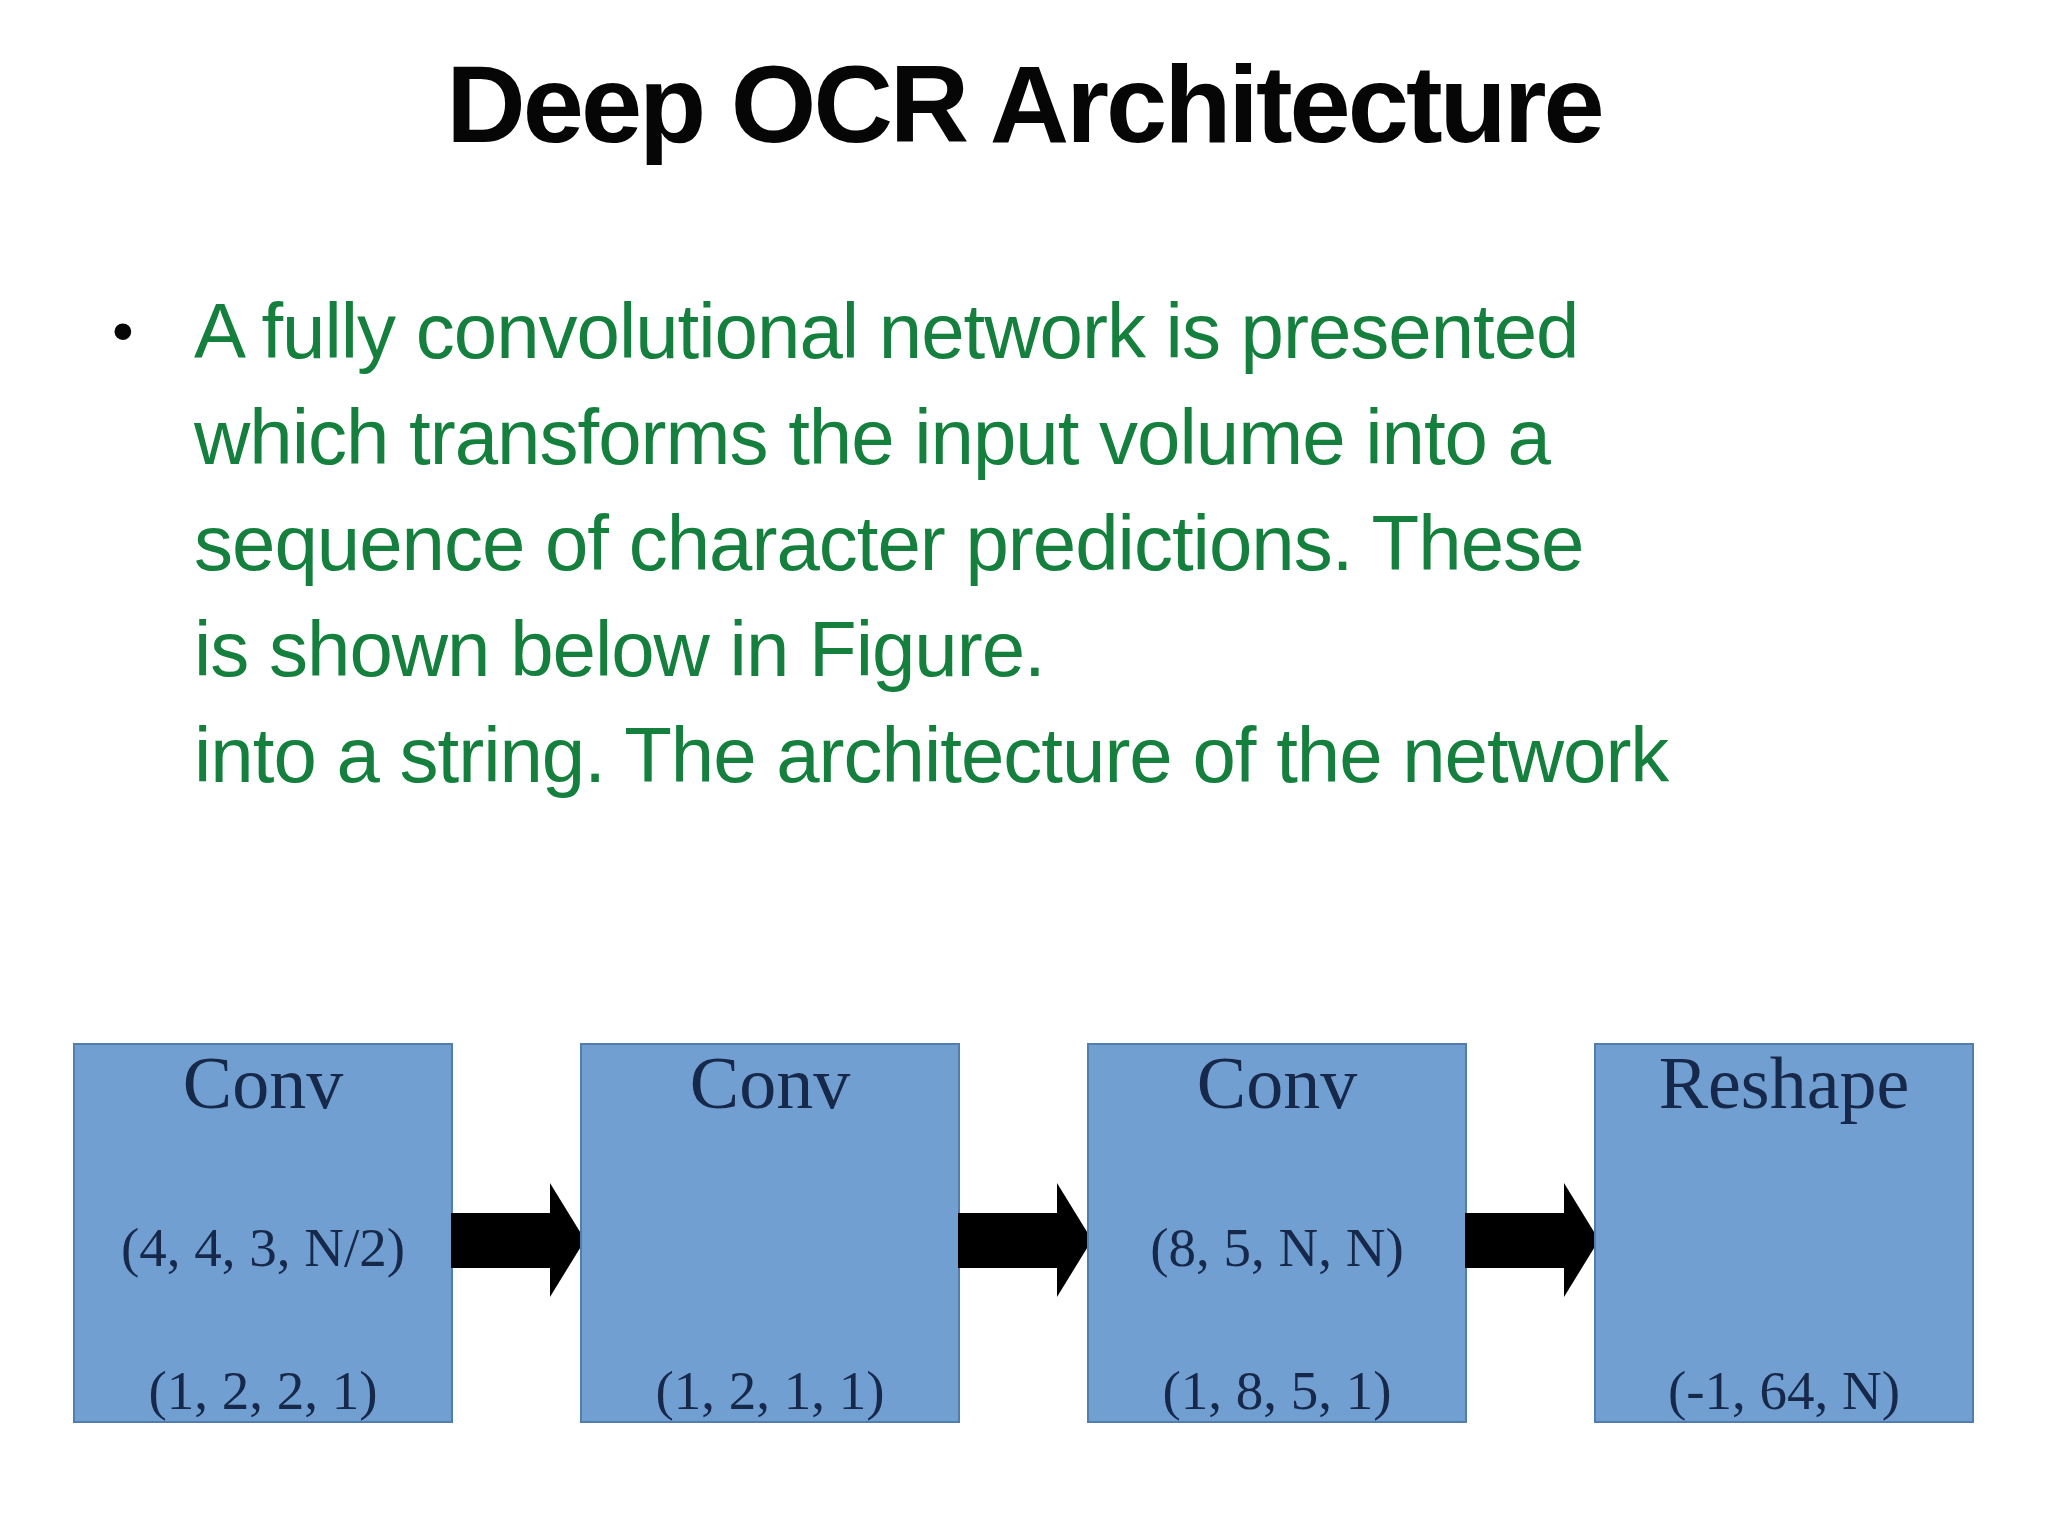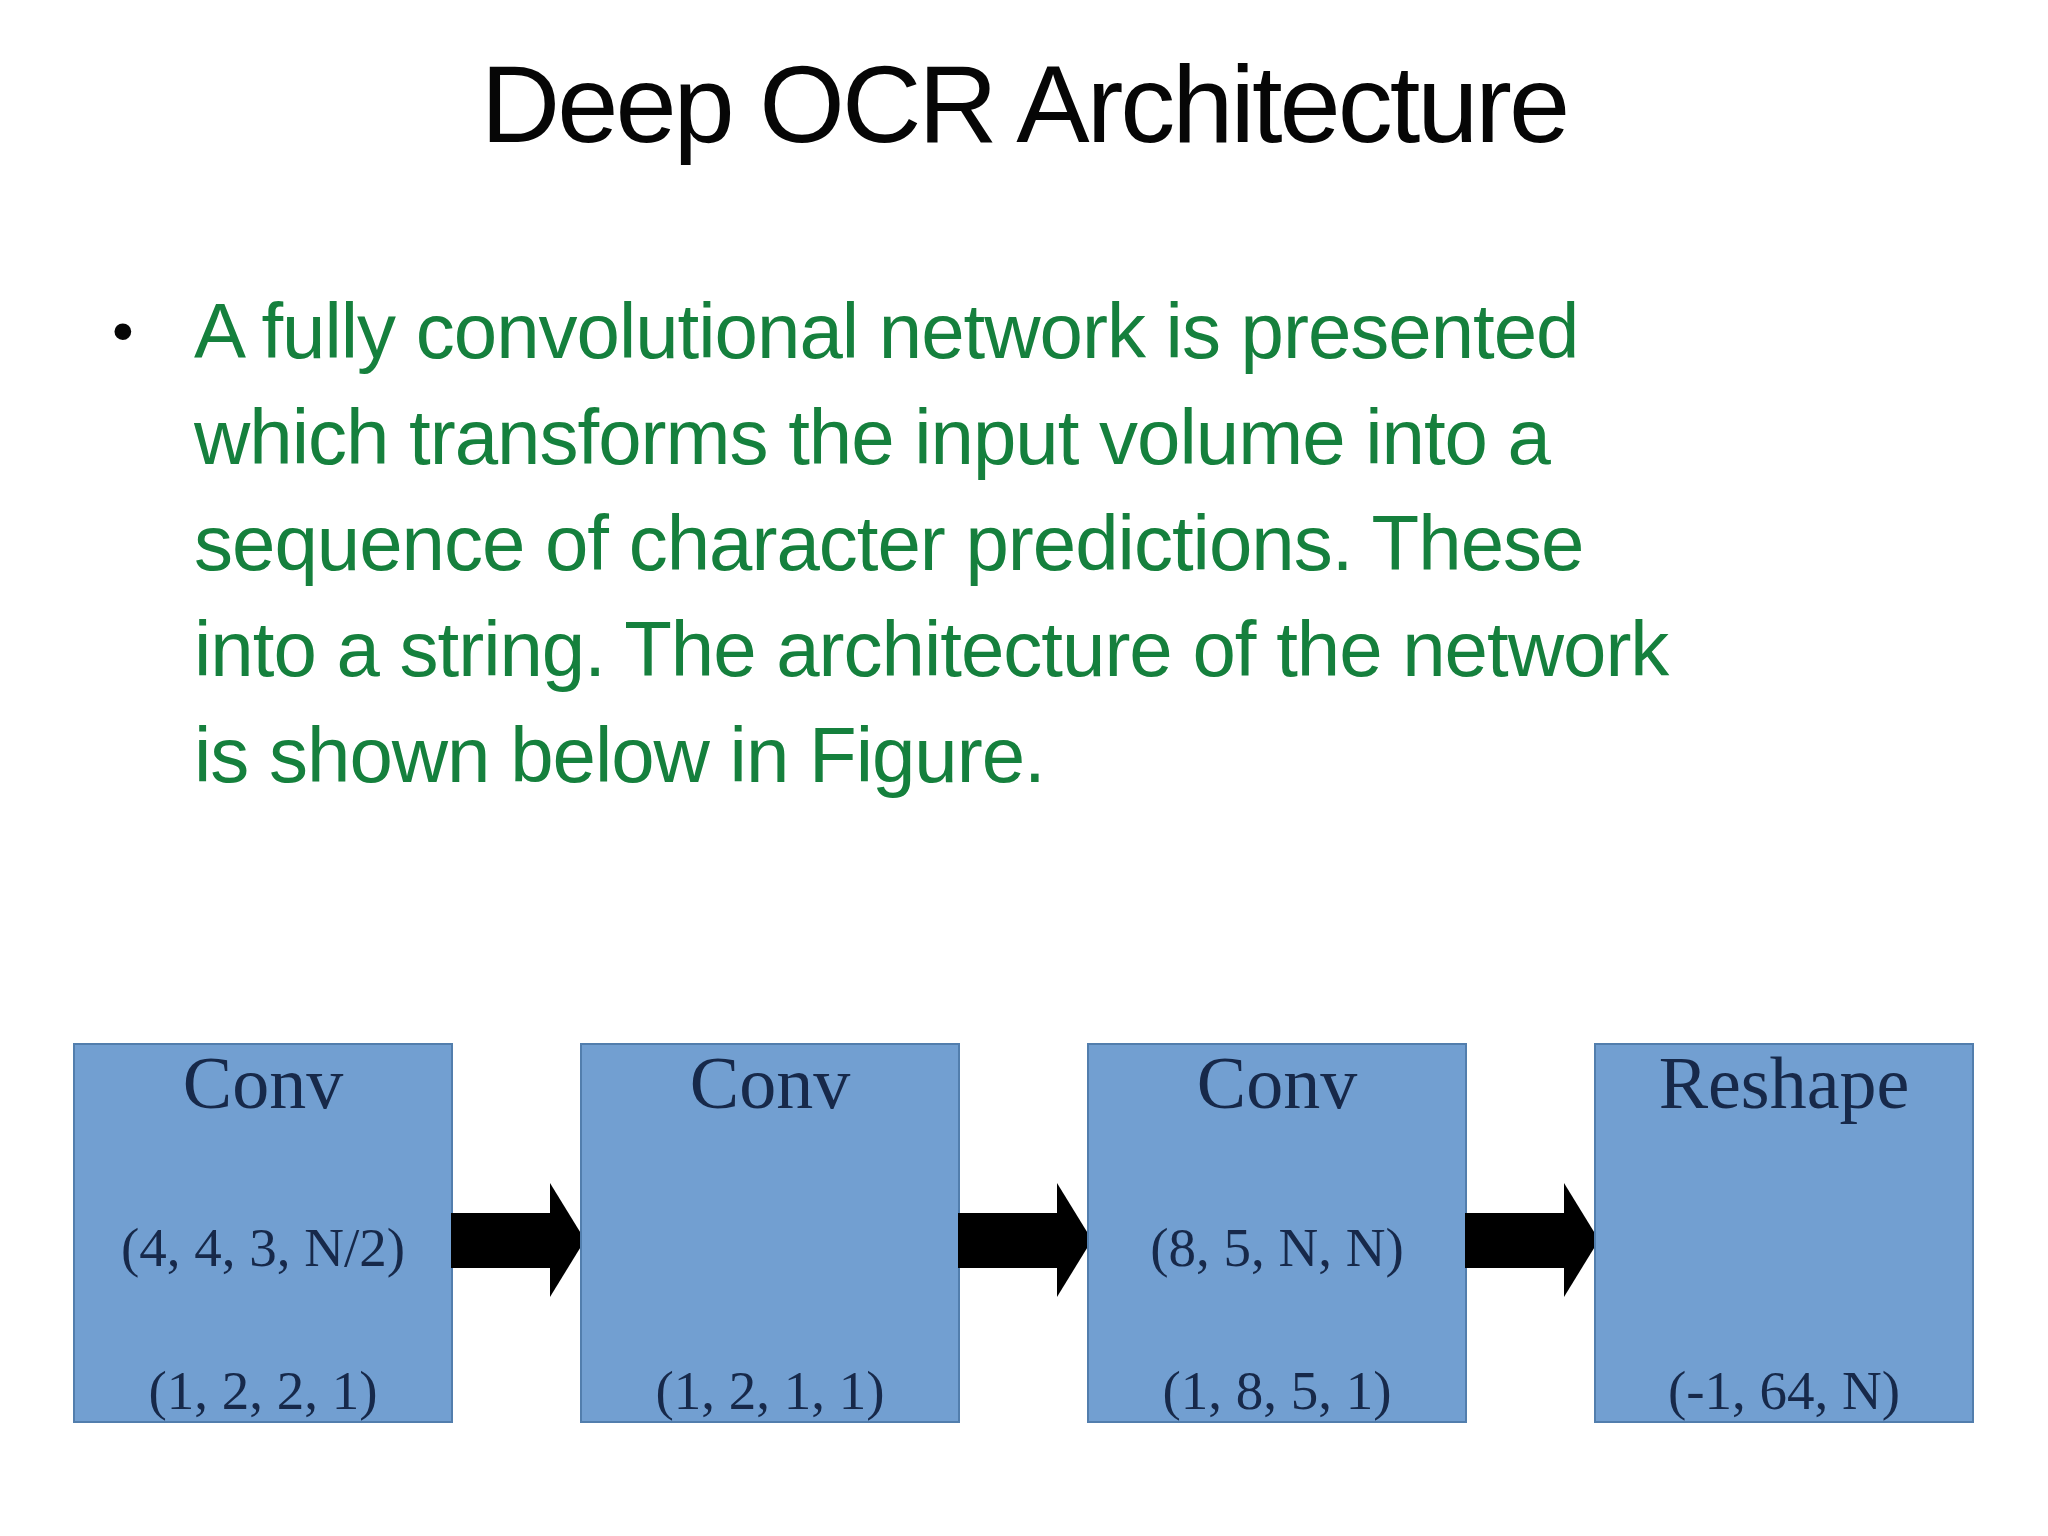--- a/index.html
+++ b/index.html
@@ -15,21 +15,21 @@
 
   
   .title {
     position: absolute;
     top: 38px;
     left: 0;
     width: 2048px;
     text-align: center;
     font-size: 110px;
     line-height: 1.2;
-    font-weight: 400;
+    font-weight: 700;
     letter-spacing: -3px;
     color: #060606;
     white-space: nowrap;
   }
 
   
   .bullet-marker {
     position: absolute;
     left: 112px;
     top: 278px;
@@ -122,22 +122,22 @@
 <div class="slide">
 
   <div class="title">Deep OCR Architecture</div>
 
   <div class="bullet-marker">•</div>
 
   <div class="bullet-text">
     <div class="bullet-line">A fully convolutional network is presented</div>
     <div class="bullet-line">which transforms the input volume into a</div>
     <div class="bullet-line">sequence of character predictions. These</div>
+    <div class="bullet-line">is shown below in Figure.</div>
     <div class="bullet-line">into a string. The architecture of the network</div>
-    <div class="bullet-line">is shown below in Figure.</div>
   </div>
 
   <div class="diagram">
 
     <div class="node node-1">
       <div class="node-label">Conv</div>
       <div class="node-spec">(4, 4, 3, N/2)</div>
       <div class="node-spec">(1, 2, 2, 1)</div>
     </div>
 

